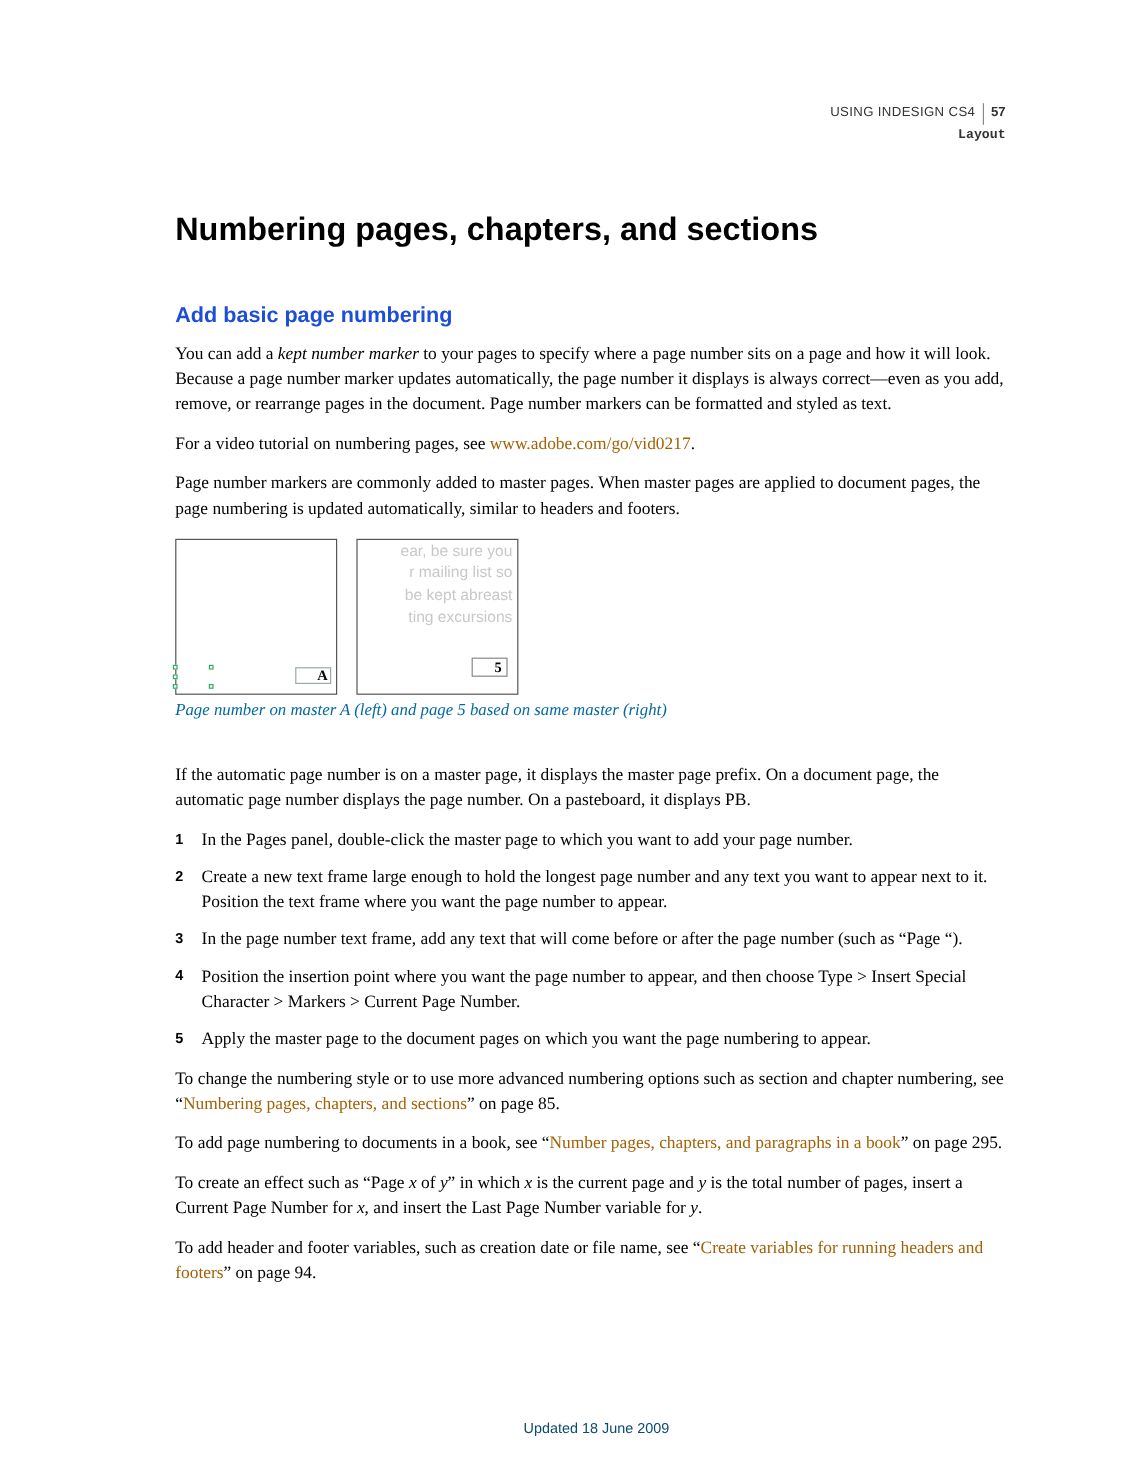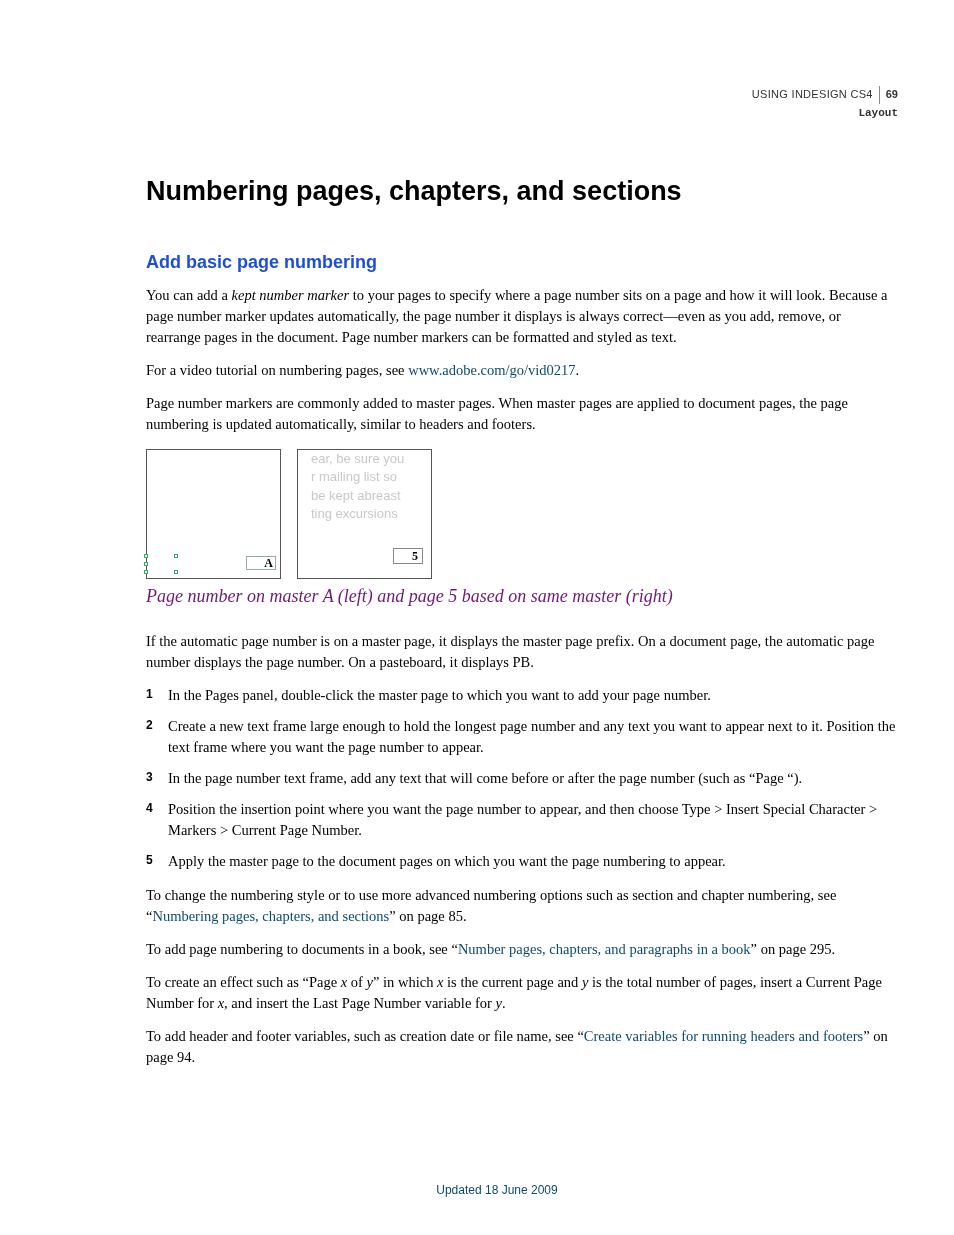--- a/index.html
+++ b/index.html
@@ -7,21 +7,21 @@
     font-family: "Minion Pro", Georgia, "Times New Roman", serif;
     font-size: 14.5px;
     color: #000;
     background: #fff;
     width: 954px;
     height: 1235px;
     position: relative;
     line-height: 1.45;
   }
   .page {
-    padding: 86px 56px 0 146px;
+    padding: 86px 116px 0 146px;
   }
   .header {
     text-align: right;
     font-family: "Myriad Pro", "Helvetica Neue", Arial, sans-serif;
     font-size: 11px;
     color: #333;
     margin-bottom: 50px;
   }
   .header .line1 {
     display: inline-flex;
@@ -47,21 +47,21 @@
   }
   h2 {
     font-family: "Myriad Pro", "Helvetica Neue", Arial, sans-serif;
     font-weight: 700;
     font-size: 18px;
     margin-bottom: 10px;
     color: #1d4ed8;
   }
   p { margin-bottom: 12px; }
   .em { font-style: italic; }
-  a.link { color: #0c4a6e; text-decoration: none; }
+  a.link { color: #a16207; text-decoration: none; }
   .figure {
     display: flex;
     gap: 16px;
     margin: 14px 0 4px 0;
   }
   .fig-box {
     border: 1px solid #555;
     width: 135px;
     height: 130px;
     position: relative;
@@ -88,43 +88,43 @@
     background: #fff;
   }
   .fig-box-right .greeked {
     position: absolute;
     top: 0;
     right: 4px;
     width: 116px;
     font-family: "Myriad Pro", Arial, sans-serif;
     font-size: 13px;
     color: #c8c8c8;
-    text-align: left;
+    text-align: right;
     line-height: 1.4;
     white-space: pre;
   }
   .fig-box-right .page5 {
     position: absolute;
     right: 8px;
     bottom: 14px;
     border: 1px solid #888;
     width: 30px;
     height: 16px;
     font-family: Georgia, serif;
     font-size: 12px;
     font-weight: bold;
     text-align: right;
     padding-right: 4px;
     line-height: 14px;
   }
   .caption {
     font-style: italic;
-    font-size: 18px;
-    color: #701a75;
-    margin-bottom: 22px;
+    font-size: 14px;
+    color: #0369a1;
+    margin-bottom: 32px;
   }
   ol.steps {
     list-style: none;
     margin: 0 0 12px 0;
     counter-reset: step;
   }
   ol.steps > li {
     counter-increment: step;
     position: relative;
     padding-left: 22px;
@@ -155,21 +155,21 @@
 </style>
 </head>
 <body>
 
 <div class="page">
 
   <div class="header">
     <div class="line1">
       <span class="doc-name">USING INDESIGN CS4</span>
       <span class="sep"></span>
-      <span class="page-num">69</span>
+      <span class="page-num">57</span>
     </div>
     <div class="section">Layout</div>
   </div>
 
   <h1>Numbering pages, chapters, and sections</h1>
 
   <h2>Add basic page numbering</h2>
 
   <p>
     <span>You can add a </span><span class="em">kept number marker</span><span> to your pages to specify where a page number sits on a page and how it will look. Because a page number marker updates automatically, the page number it displays is always correct—even as you add, remove, or rearrange pages in the document. Page number markers can be formatted and styled as text.</span>

